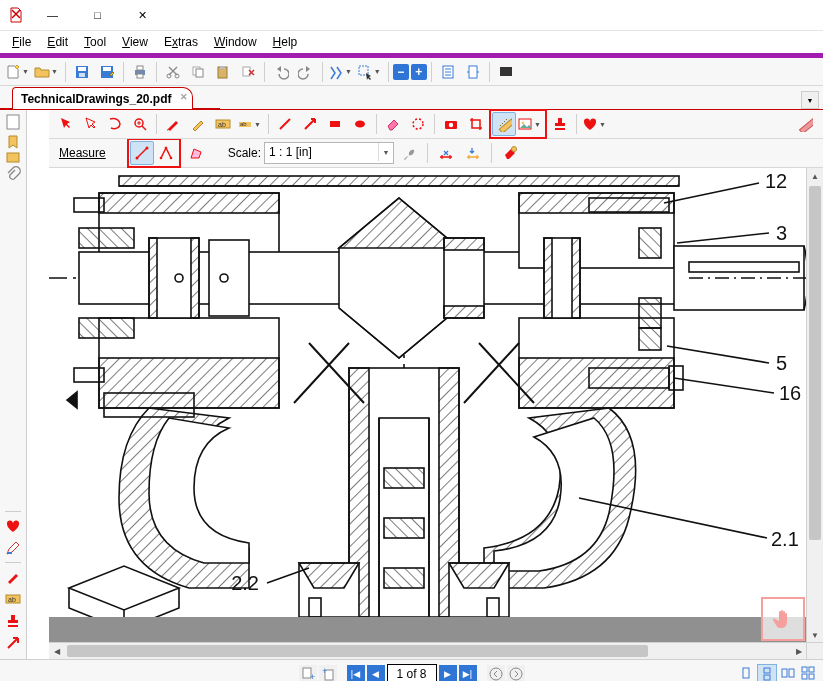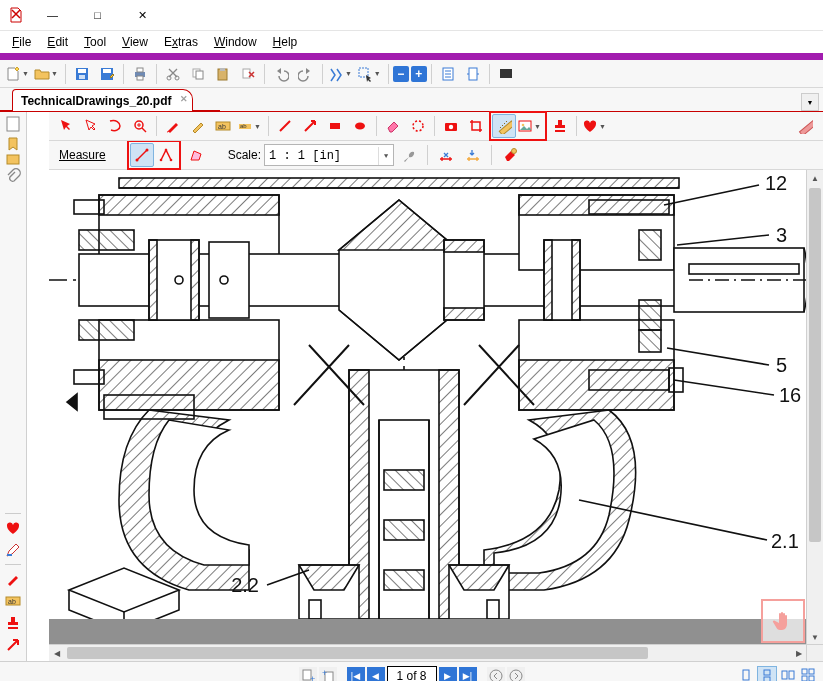--- a/index.html
+++ b/index.html
@@ -30,21 +30,21 @@
     display: flex; align-items: center; justify-content: center;
     font-family: "Segoe UI Symbol", sans-serif;
     font-size: 11px;
   }
 
   
   .menubar {
     height: 22px;
     display: flex; align-items: center;
     padding: 0 4px;
-    border-bottom: 7px solid #a21caf;
+    border-bottom: 5px solid #a21caf;
   }
   .menubar .mi {
     padding: 2px 8px;
     cursor: default;
   }
   .menubar .mi .mn { text-decoration: underline; }
 
   
   .toolbar {
     height: 27px;
@@ -192,22 +192,22 @@
     display:flex; align-items:center;
     padding-left:4px;
     gap:3px;
   }
   .measure-row .label {
     text-decoration:underline;
     padding:2px 6px;
     margin-right:12px;
   }
   .scale-combo {
-    display:flex; align-items:flex-end;
-    border:1px solid #b5b5b5; background:#fff; height:20px;font-family:Liberation Mono, monospace;
+    display:flex; align-items:flex-start;
+    border:1px solid #b5b5b5; background:#fff; height:20px;
   }
   .scale-combo input {
     border:none; width:105px; height:18px; padding:0 4px; font:inherit; outline:none;
   }
   .scale-combo .cb-arrow {
     width:14px; height:18px; display:flex; align-items:center; justify-content:center;
     font-size:7px; color:#555; border-left:1px solid #ddd;
   }
 
   

